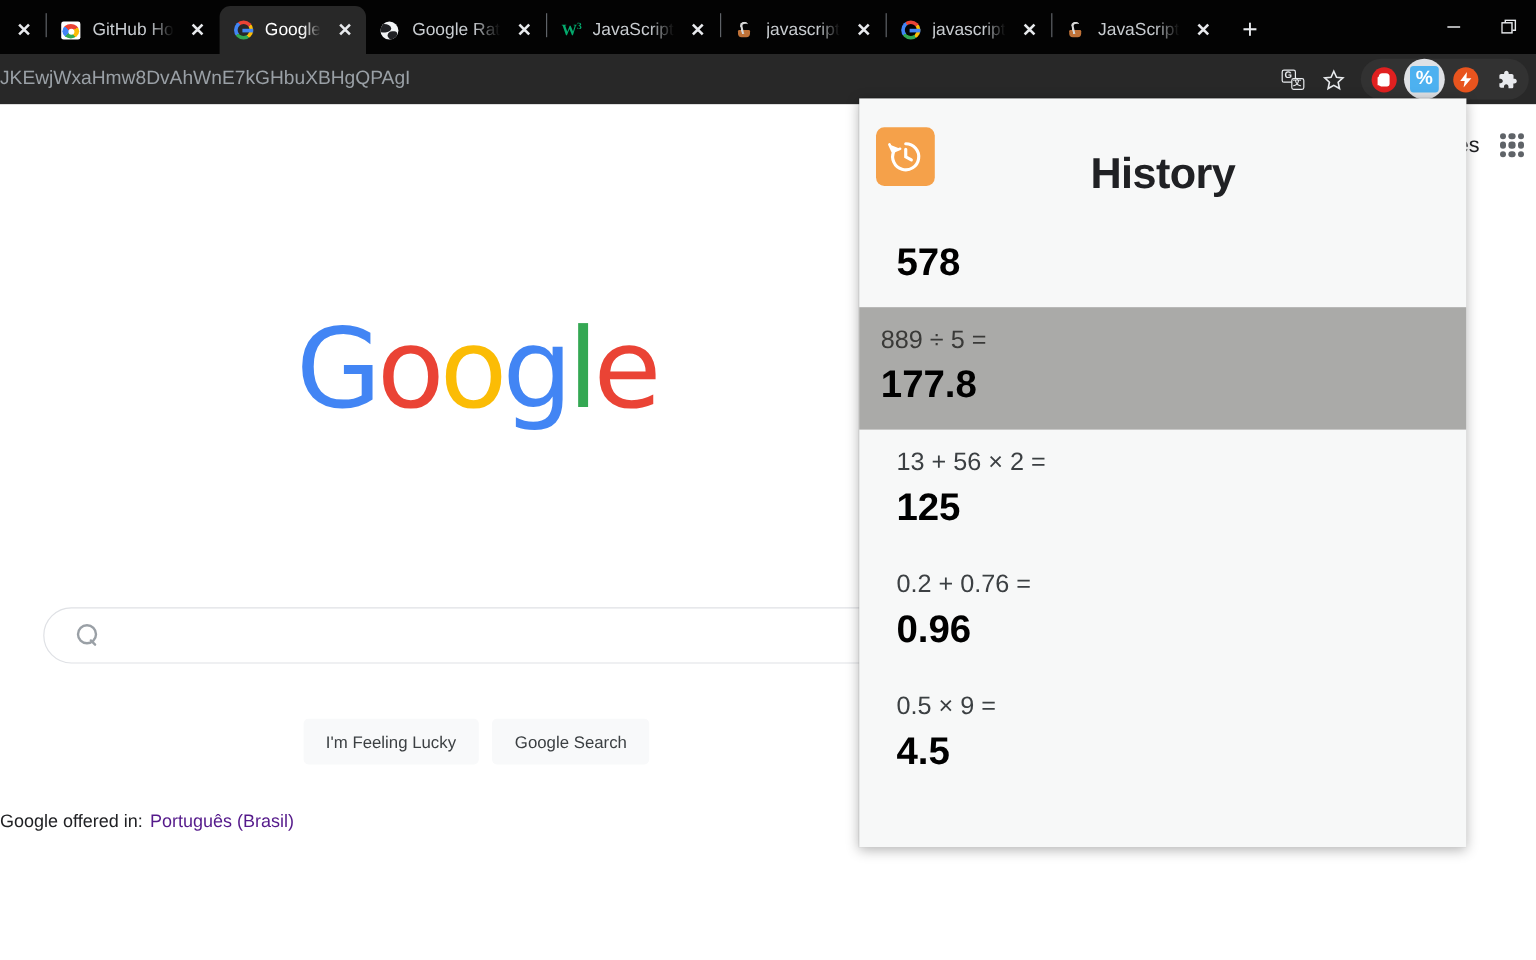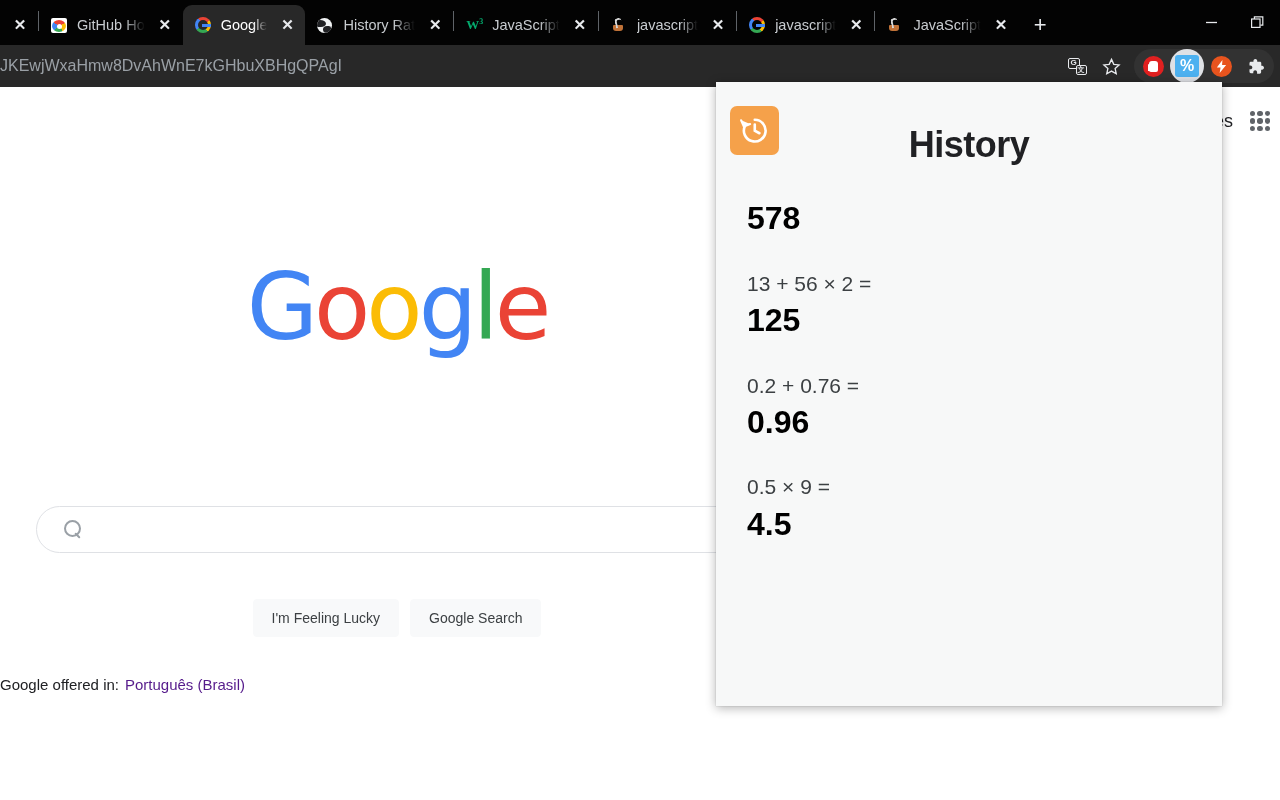--- a/index.html
+++ b/index.html
@@ -377,21 +377,21 @@
           <span class="favicon">
             <span class="fav-google on-active"></span>
           </span>
           <span class="tab-title">Google</span>
           <span class="tab-close">✕</span>
         </div>
         <div class="tab">
           <span class="favicon">
             <span class="fav-globe"></span>
           </span>
-          <span class="tab-title">History Rat</span>
+          <span class="tab-title">Google Rat</span>
           <span class="tab-close">✕</span>
         </div>
         <span class="tab-sep"></span>
         <div class="tab">
           <span class="favicon">
             <span class="fav-w3">W<sup>3</sup></span>
           </span>
           <span class="tab-title">JavaScript</span>
           <span class="tab-close">✕</span>
         </div>
@@ -520,20 +520,24 @@
           <polyline points="2.3,4.6 4.3,9.1 8.8,7.3" fill="#fff" stroke="#fff" stroke-width="1.6" stroke-linejoin="round"></polyline>
           <polyline points="12.2,7.6 12.2,12.2 15.6,14"></polyline>
         </svg>
       </div>
       <div class="popup-title">History</div>
     </div>
     <div class="hist-list" id="hist-list">
         <div class="hist-item">
           <div class="hist-result">578</div>
         </div>
+        <div class="hist-item active">
+          <div class="hist-expr">889 ÷ 5 =</div>
+          <div class="hist-result">177.8</div>
+        </div>
         <div class="hist-item">
           <div class="hist-expr">13 + 56 × 2 =</div>
           <div class="hist-result">125</div>
         </div>
         <div class="hist-item">
           <div class="hist-expr">0.2 + 0.76 =</div>
           <div class="hist-result">0.96</div>
         </div>
         <div class="hist-item">
           <div class="hist-expr">0.5 × 9 =</div>

